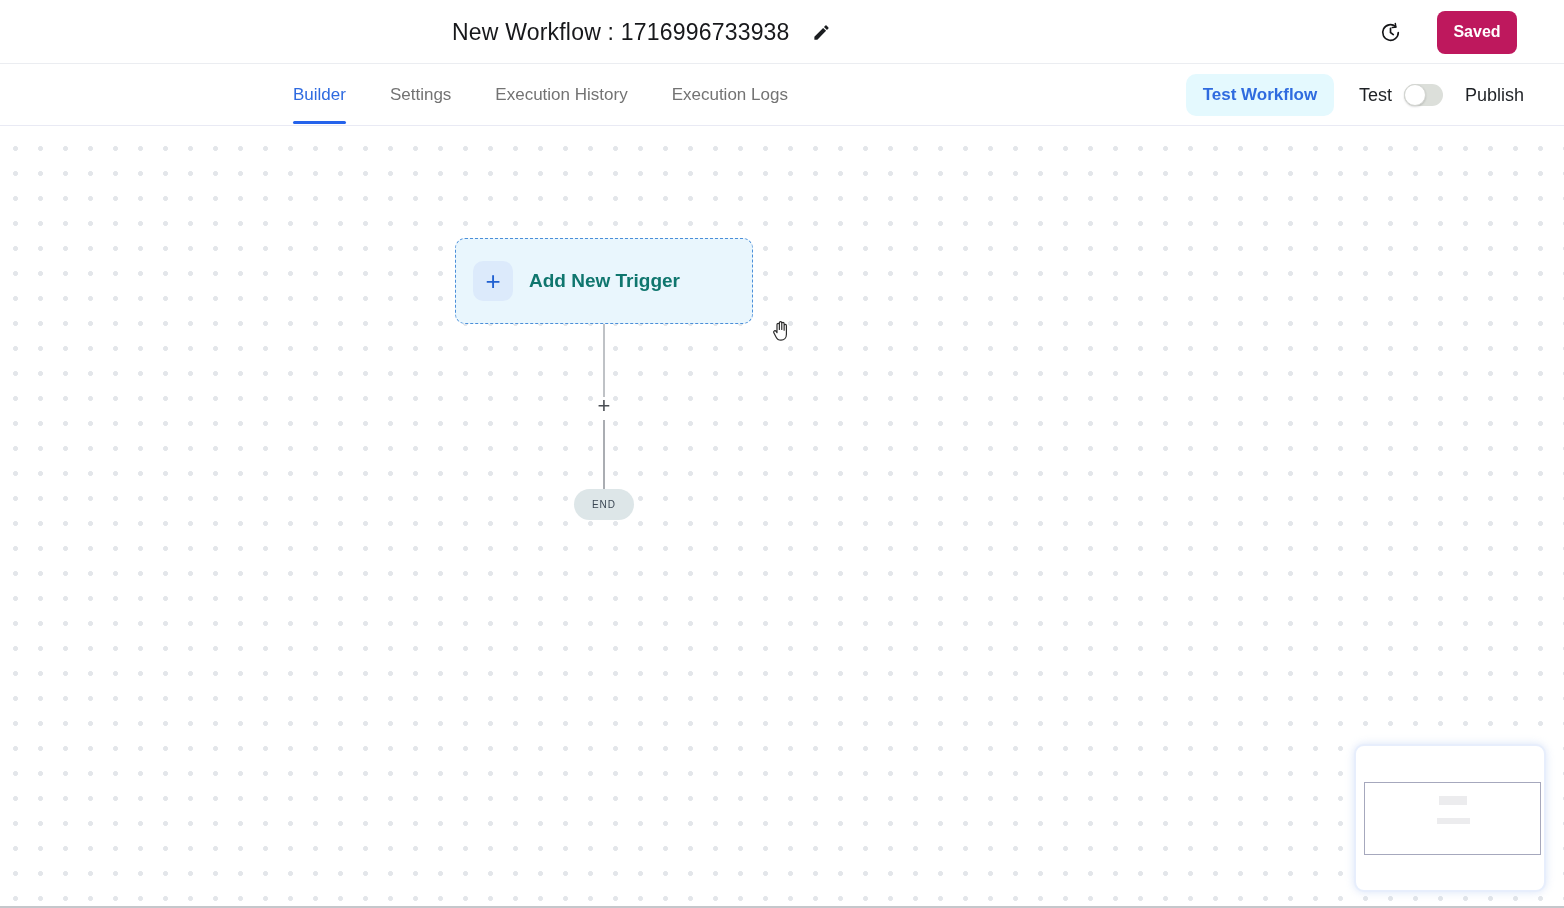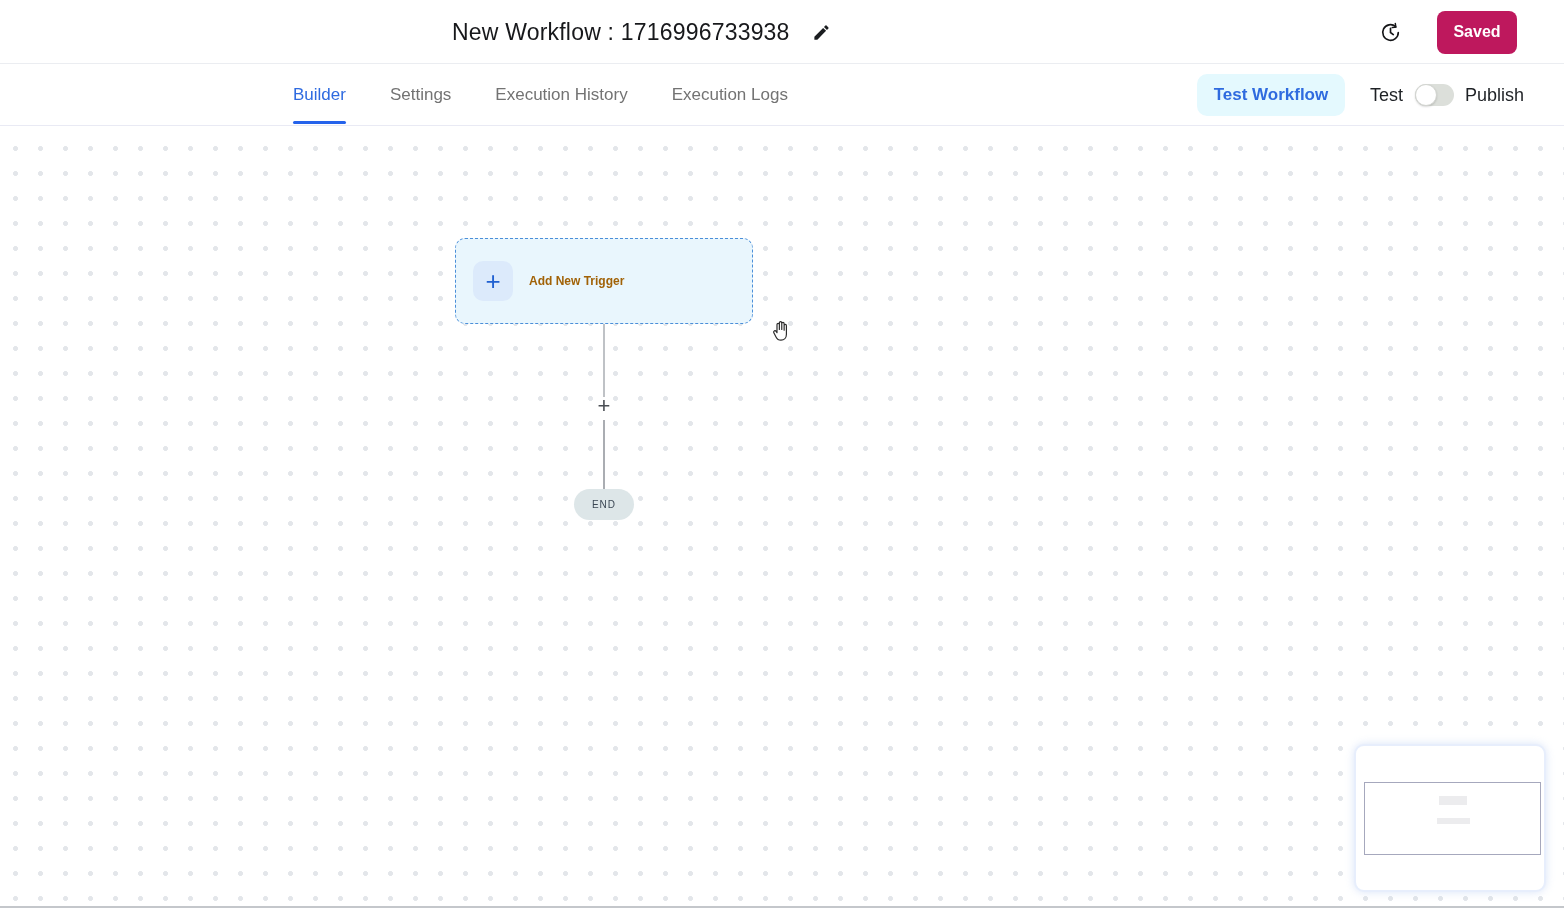--- a/index.html
+++ b/index.html
@@ -27,35 +27,35 @@
   .tab.active::after { content:""; position:absolute; left:0; right:0; bottom:1px; height:3px;
                        background:#2563eb; border-radius:2px; }
   .tabbar-right { position:absolute; right:40px; top:0; height:62px; display:flex; align-items:center; }
   .test-workflow-btn { width:148px; height:42px; border:none; border-radius:10px; background:#e4f9fe;
                        color:#2f6bdf; font-size:17px; font-weight:600; font-family:inherit; cursor:pointer; }
   .draft-label { margin-left:25px; font-size:18px; color:#1e2125; }
   .publish-toggle { margin-left:12px; width:39px; height:22px; border-radius:11px; background:#dcdfda;
                     position:relative; cursor:pointer; }
   .publish-toggle .knob { position:absolute; left:0; top:0; width:22px; height:22px; border-radius:50%;
                           background:#fff; border:1px solid #d3d5d1; box-shadow:0 1px 2px rgba(0,0,0,.15); }
-  .publish-label { margin-left:11px; font-size:18px; color:#1e2125; }
+  .publish-label { margin-left:22px; font-size:18px; color:#1e2125; }
 
   
   .canvas { position:relative; height:782px; background-color:#fff;
             background-image:radial-gradient(circle, #e3e6ea 2.2px, transparent 2.6px);
             background-size:25px 25px; background-position:3px 10px;
             border-bottom:2px solid #c4c7cb; }
 
   .trigger-node { position:absolute; left:455px; top:112px; width:298px; height:86px;
                   border:1.5px dashed #4b8fd9; border-radius:10px; background:#e9f6fd;
                   display:flex; align-items:center; padding-left:17px; gap:16px; cursor:pointer; }
   .trigger-plus-chip { width:40px; height:40px; border-radius:10px; background:#dceafb;
                        display:flex; align-items:center; justify-content:center;
                        color:#2161d1; font-size:26px; font-weight:400; line-height:1; }
-  .trigger-label { color:#a16207; font-size:12px; font-weight:600;text-align:center; }
+  .trigger-label { color:#0f766e; font-size:19px; font-weight:600;text-align:center; }
 
   .connector-top { position:absolute; left:603px; top:198px; width:2px; height:73px; background:#bfc2c6; }
   .connector-plus { position:absolute; left:595px; top:268px; width:18px; height:24px; text-align:center;
                     color:#4a4e54; font-size:22px; font-weight:400; line-height:24px; cursor:pointer; }
   .connector-bottom { position:absolute; left:603px; top:294px; width:2px; height:69px; background:#aaadb2; }
   .end-pill { position:absolute; left:574px; top:363px; width:60px; height:31px; border-radius:16px;
               background:#dde6e8; color:#3b4754; font-size:10px; letter-spacing:1px;
               display:flex; align-items:center; justify-content:center; }
 
   .hand-cursor { position:absolute; left:768px; top:192px; width:26px; height:26px; pointer-events:none; }

